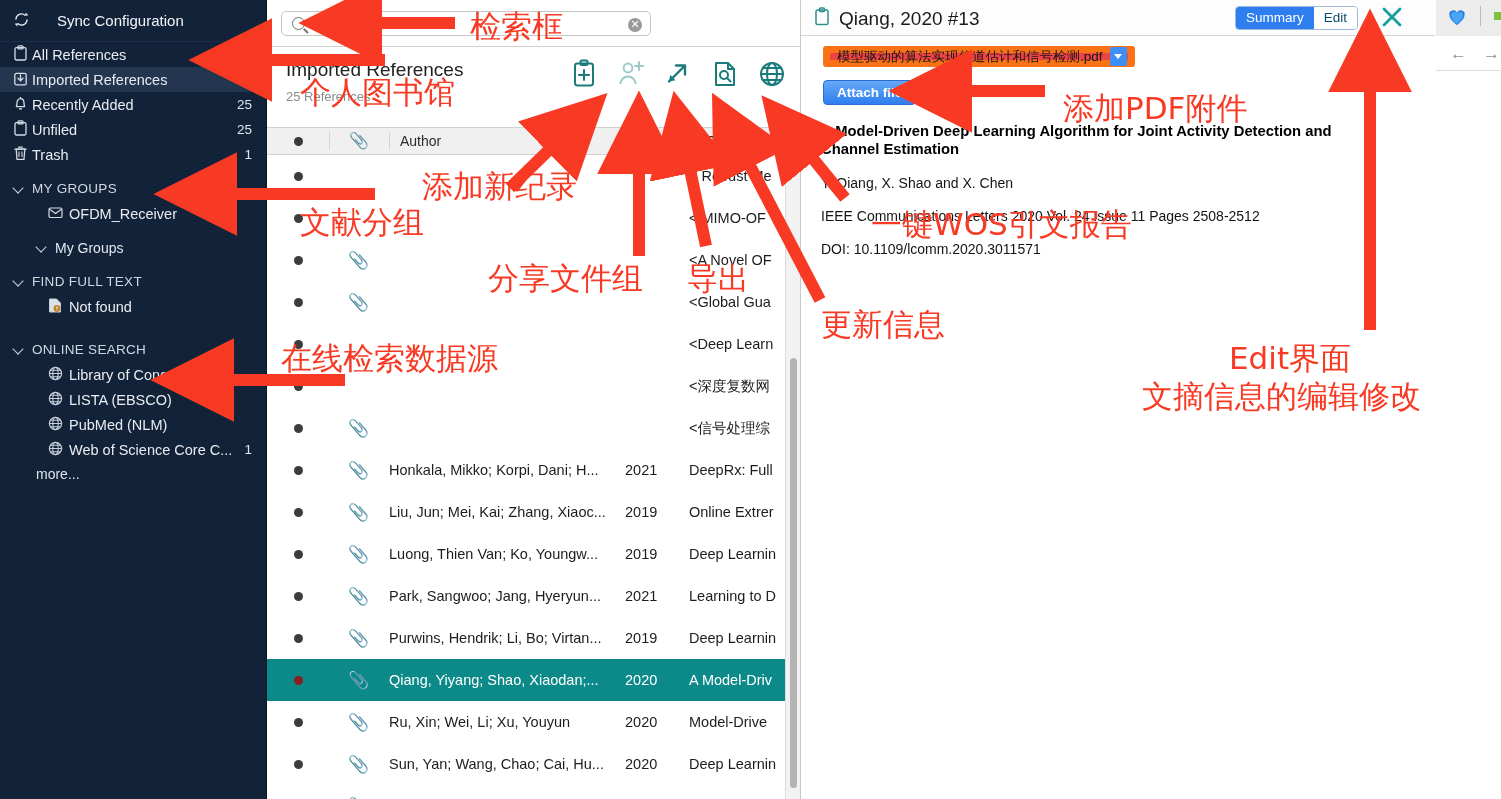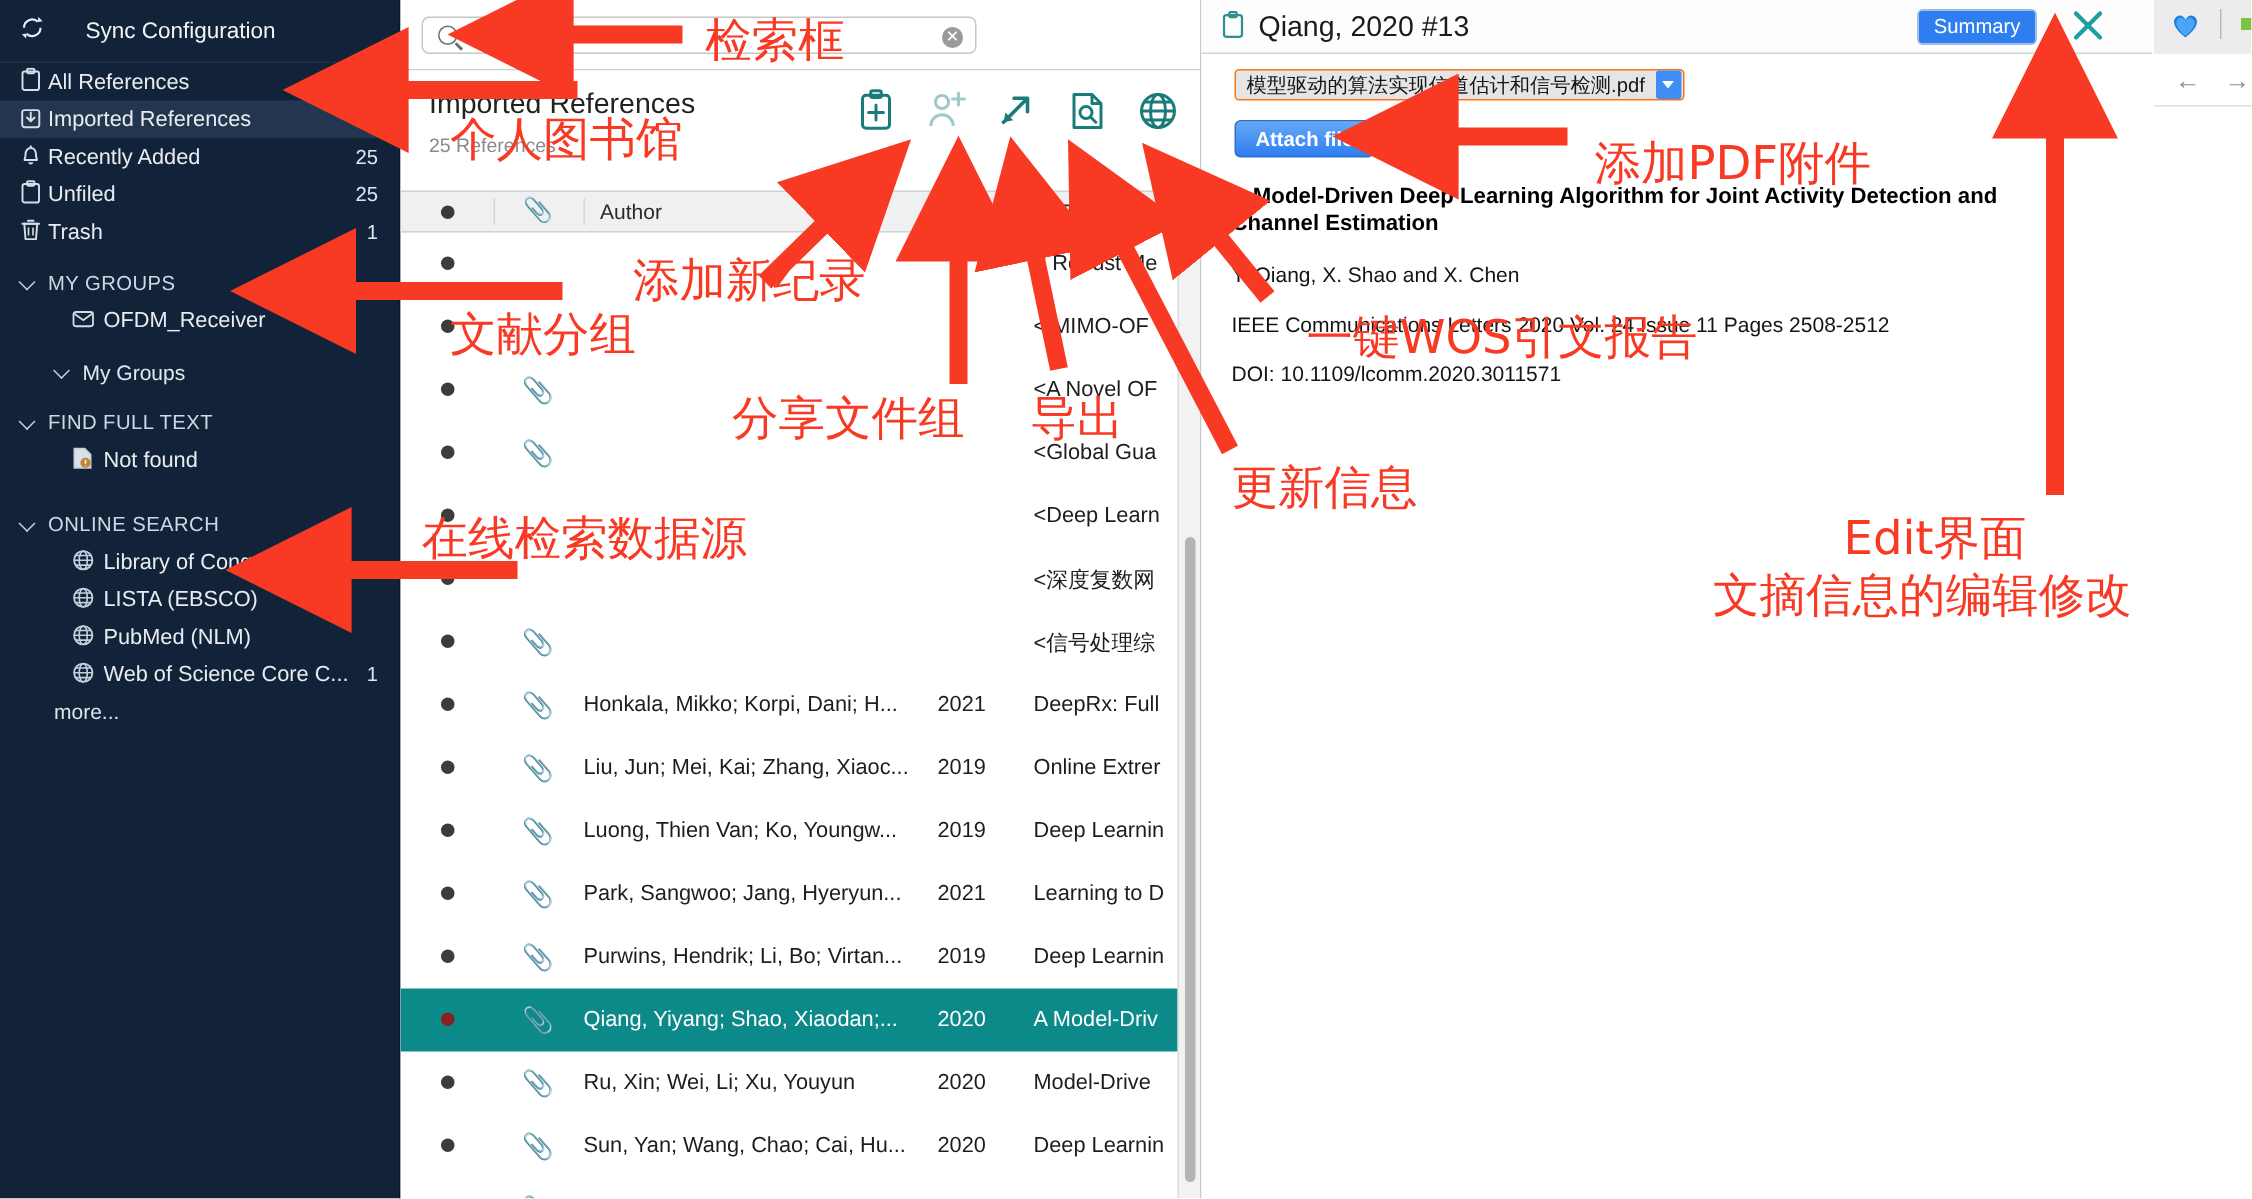--- a/index.html
+++ b/index.html
@@ -126,33 +126,33 @@
     position:absolute;left:801px;top:0;width:634px;height:799px;background:#fff;
     box-sizing:border-box;overflow:hidden;
   }
   .rp-head{
     position:relative;height:35px;border-bottom:1px solid #d4d4d4;background:#fdfdfd;
   }
   .rp-title{position:absolute;left:38px;top:8px;font-size:19px;color:#1b1b1b;}
   .rp-clip{position:absolute;left:13px;top:7px;}
   .segbtn{
     position:absolute;right:77px;top:6px;height:22px;display:flex;
-    border:1px solid #9fb8dd;border-radius:4px;overflow:hidden;font-size:13.5px;flex-direction:column;
+    border:1px solid #9fb8dd;border-radius:4px;overflow:hidden;font-size:13.5px;
   }
   .seg{padding:0 10px;line-height:22px;}
   .seg.on{background:#2f7ef0;color:#fff;}
-  .seg.off{background:#fff;color:#a16207;}
+  .seg.off{background:#fff;color:#0c4a6e;}
   .rp-close{
     position:absolute;right:30px;top:4px;width:26px;height:26px;
   }
 
   .pdfrow{position:relative;height:40px;}
   .pdfsel{
     position:absolute;left:22px;top:10px;height:21px;
-    border:1px solid #f97316;border-radius:3px;background:#e5e5e5;
+    border:7px solid #f97316;border-radius:3px;background:#ef4444;
     display:flex;align-items:center;box-sizing:border-box;
   }
   .pdfname{padding:0 7px;font-size:13.5px;color:#161616;line-height:21px;white-space:nowrap;}
   .pdfcaret{
     width:17px;height:19px;background:#3f8ef5;border-radius:2px;margin:1px 1px 1px 0;
     display:flex;align-items:center;justify-content:center;
   }
   .caret-gl{width:0;height:0;border-left:4px solid transparent;border-right:4px solid transparent;border-top:5px solid #fff;}
   .attach{
     position:absolute;left:22px;top:80px;height:23px;padding:0 13px;

